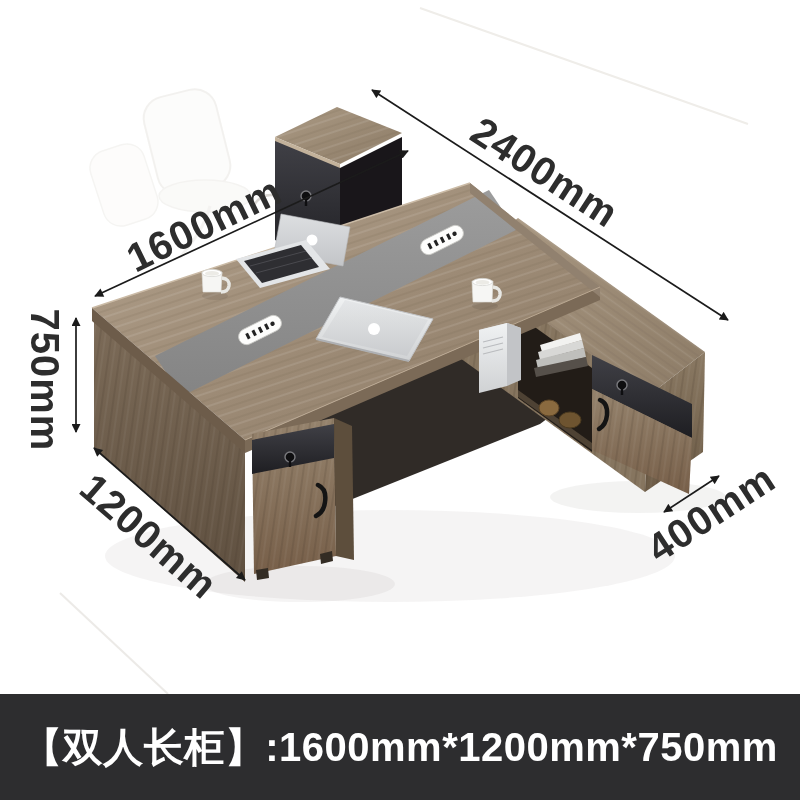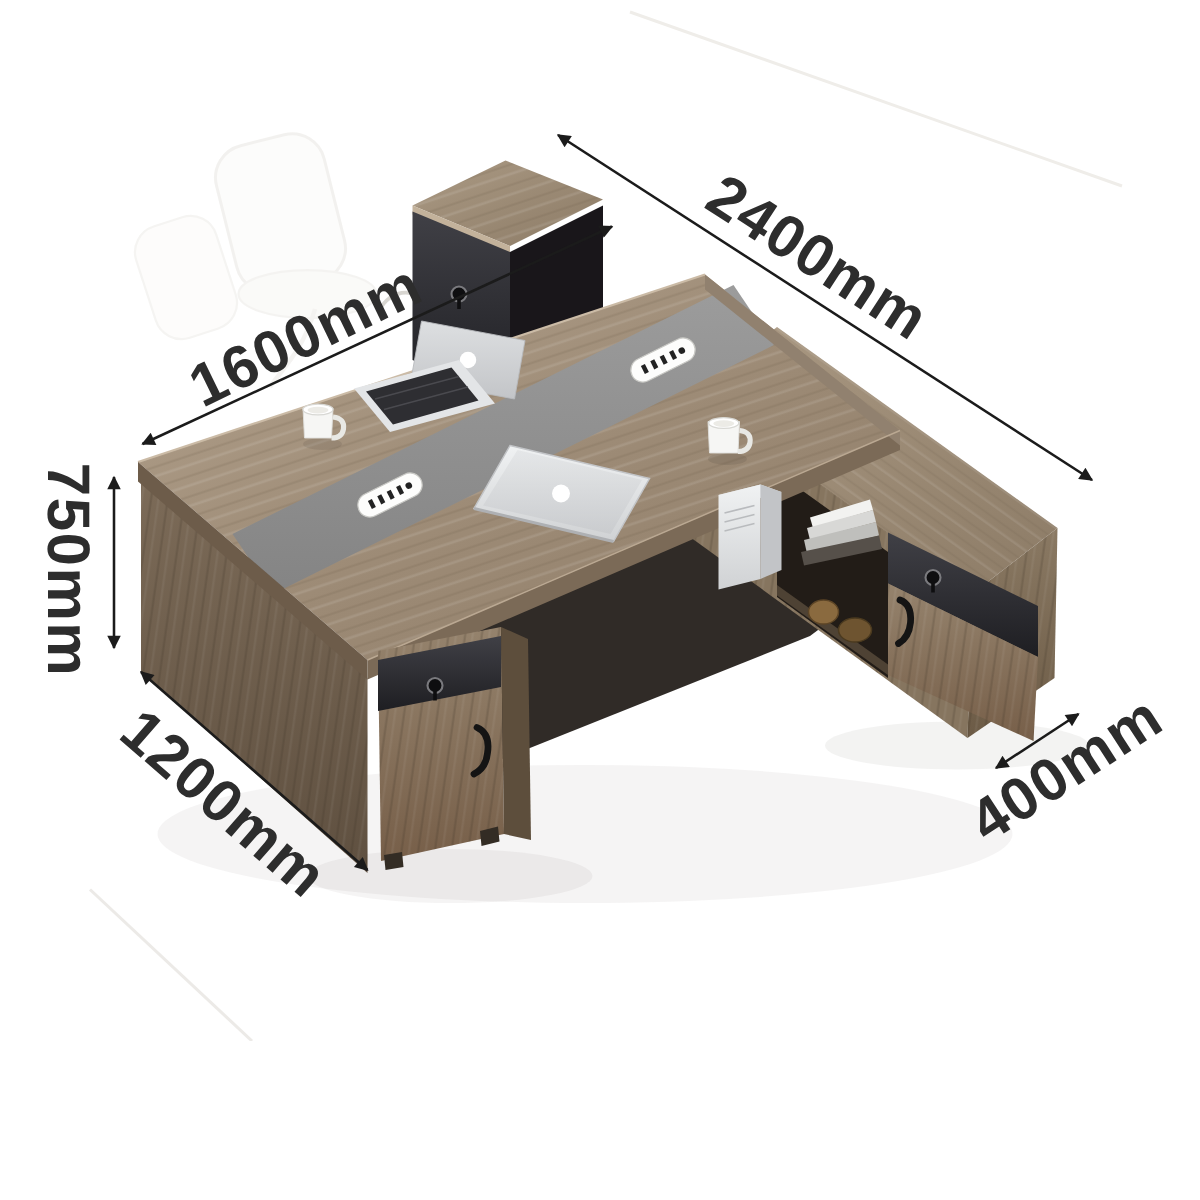--- a/index.html
+++ b/index.html
@@ -230,14 +230,17 @@
       <line x1="664" y1="512" x2="719" y2="476" marker-start="url(#ah)" marker-end="url(#ah)"></line>
     </g>
   </svg>
 
   <div class="dim" style="left:545px;top:172px;--r:33deg">2400mm</div>
   <div class="dim" style="left:204px;top:224px;--r:-26deg">1600mm</div>
   <div class="dim" style="left:45px;top:380px;--r:90deg">750mm</div>
   <div class="dim" style="left:149px;top:536px;--r:41deg">1200mm</div>
   <div class="dim" style="left:711px;top:513px;--r:-33deg">400mm</div>
 
+  <div class="banner">
+    <span class="banner-text">【双人长柜】:1600mm*1200mm*750mm</span>
+  </div>
 
 </div>
 
 </body></html>

